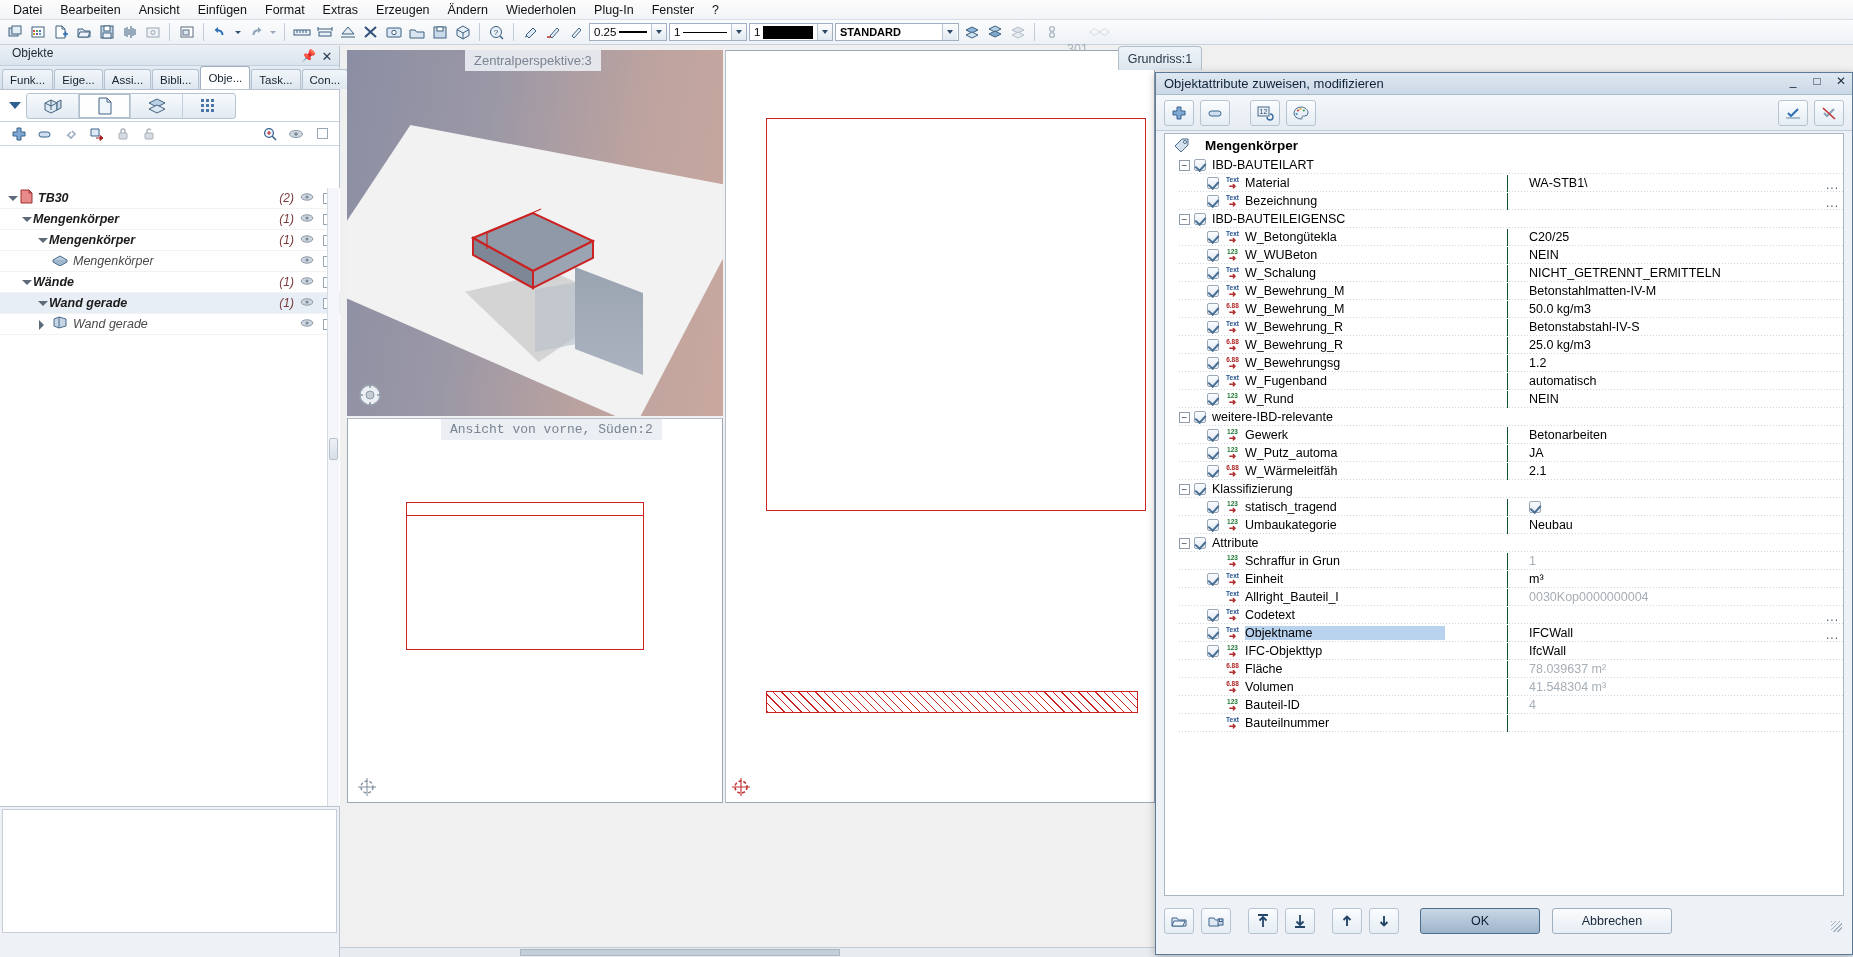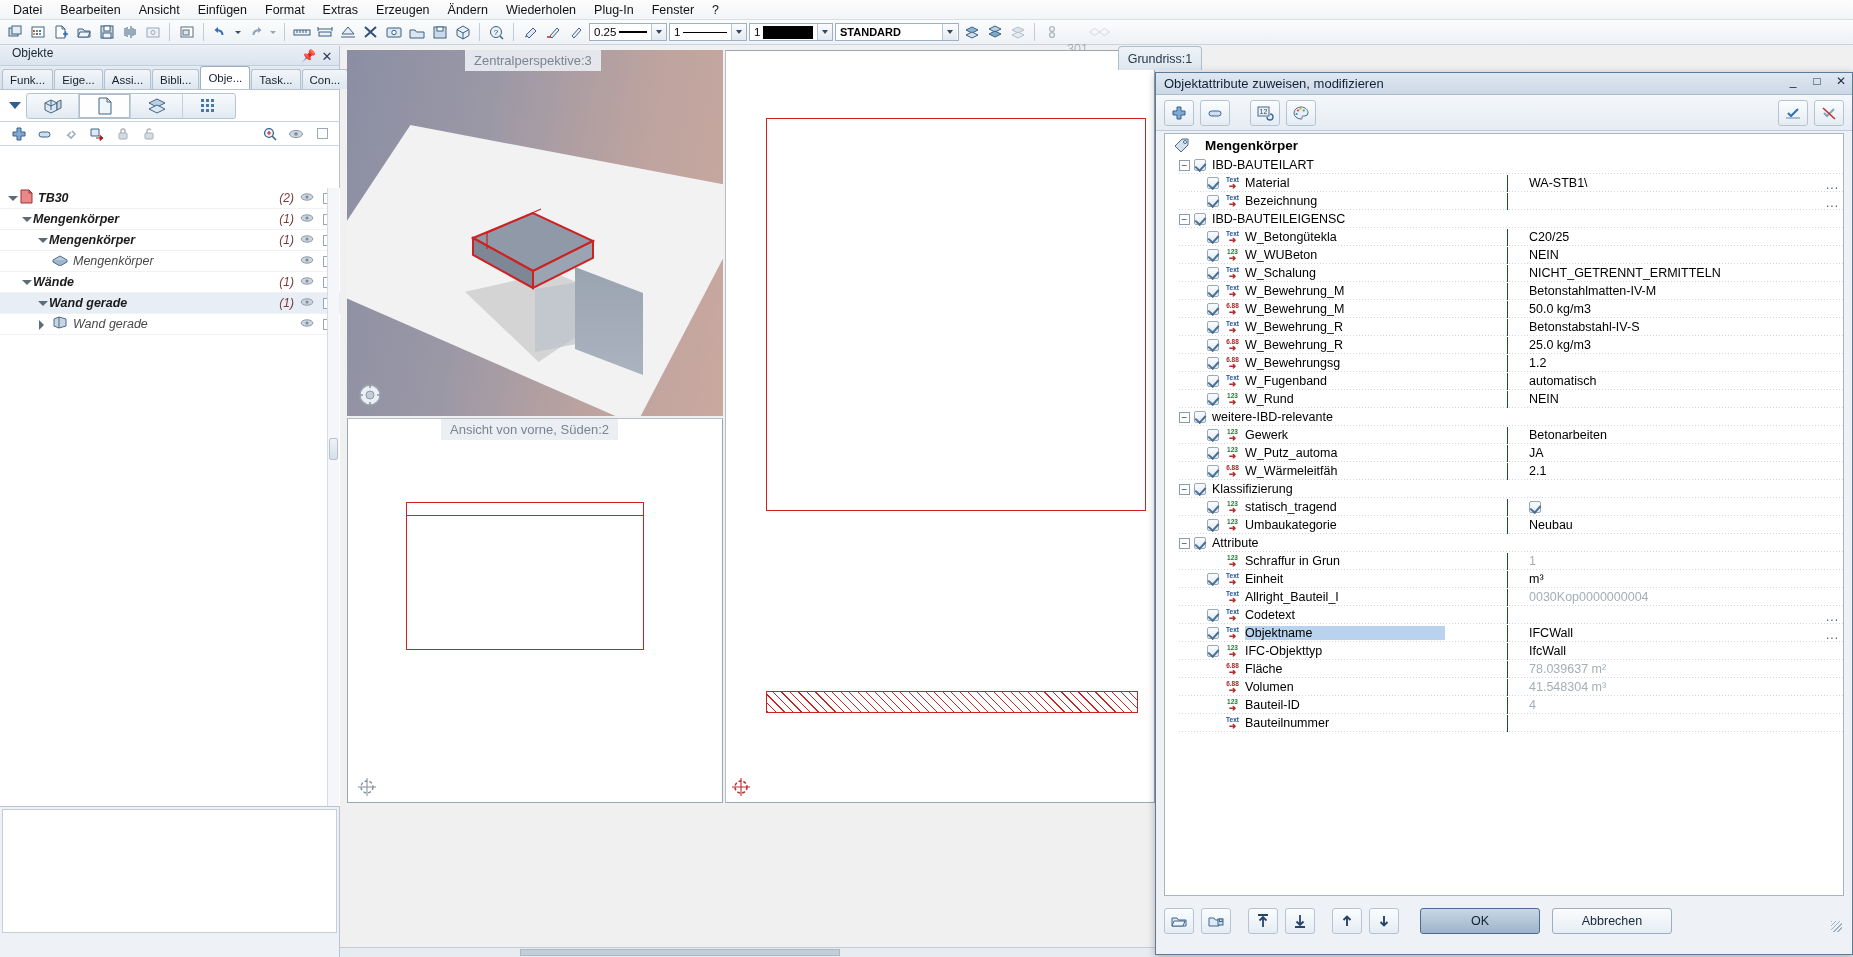--- a/index.html
+++ b/index.html
@@ -147,21 +147,21 @@
 
   .pal-bottom {
     position:absolute; left:0; top:806px; width:340px; height:151px;
     background:#eef1f5; border-top:1px solid #b9c4d0; border-right:1px solid #b9c4d0;
   }
   .pal-bottom .inner { position:absolute; left:2px; top:2px; right:2px; bottom:24px; background:#fff; border:1px solid #c6cfd9;}
 
   
   .vp { position:absolute; background:#fff; border:1px solid #9aa7b5; }
   #vp-persp { left:347px; top:50px; width:376px; height:366px; border:none; overflow:hidden; }
-  #vp-front { left:347px; top:418px; width:376px; height:385px; border-top:1px solid #b5bfca; }
+  #vp-front { left:347px; top:418px; width:376px; height:385px; border-top:1px solid #b5bfca;font-family:Liberation Mono, monospace; }
   #vp-plan  { left:725px; top:50px; width:430px; height:753px; border-left:1px solid #b5bfca; }
 
   .vp-label {
     position:absolute; background:rgba(233,237,242,0.92); color:#7a8492;
     font-size:13px; padding:3px 9px; white-space:nowrap; z-index:5;
   }
   .persp-bg {
     position:absolute; inset:0;
     background: linear-gradient(100deg,#8b8ea3 0%, #9b98a6 35%, #bda39f 70%, #c9a89f 100%);
   }

